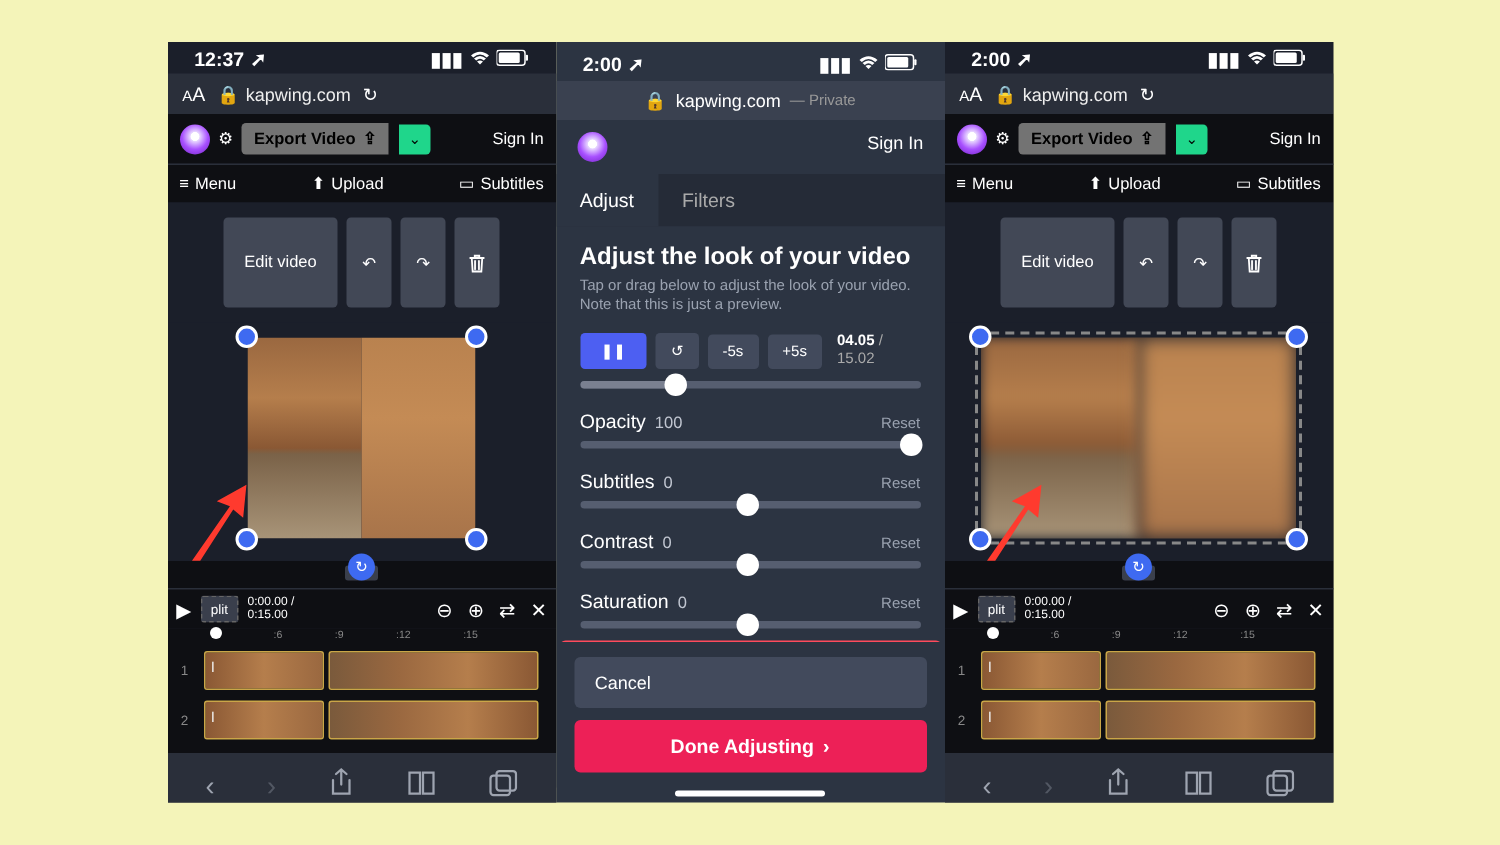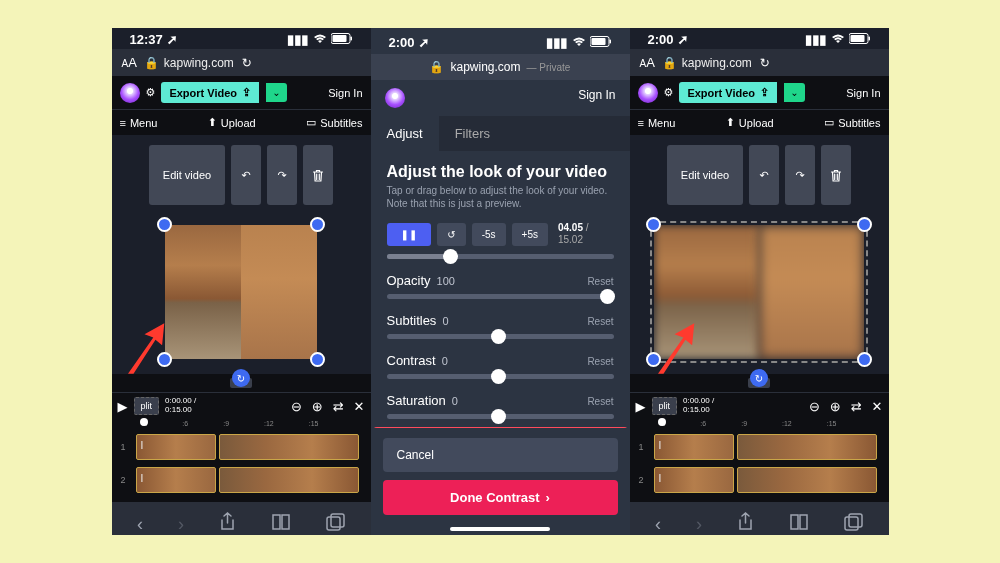--- a/index.html
+++ b/index.html
@@ -74,21 +74,21 @@
     background: #0e0f13;
     font-size: 11px;
   }
   .avatar {
     width: 20px; height: 20px; border-radius: 50%;
     background: radial-gradient(circle at 50% 40%, #fff 18%, #e8d8ff 20%, #a850ff 55%, #7020c0 100%);
     flex-shrink: 0;
   }
   .gear-icon { cursor: pointer; }
   .export-btn {
-    background: #5eead4;
+    background: #737373;
     color: #000;
     padding: 4px 8px;
     border-radius: 3px 0 0 3px;
     display: flex;
     align-items: center;
     gap: 5px;
     font-weight: 600;
     font-size: 11px;
   }
   .export-drop {
@@ -507,21 +507,21 @@
             <span class="reset">Reset</span>
           </div>
       <div class="slider-track">
             <div class="slider-thumb" style="left:calc(24% - 7px)"></div>
           </div>
     </div>
   </div>
   <div class="adjust-footer">
     <span class="cancel-btn">Cancel</span>
     <span class="done-btn">
-          <span>Done Contrast</span>
+          <span>Done Adjusting</span>
           <span>›</span>
         </span>
   </div>
   <div class="home-bar"></div>
 </div>
 
 <div class="phone phone-1">
   <div class="status-bar">
     <div class="status-left">
           <span>2:00</span>

